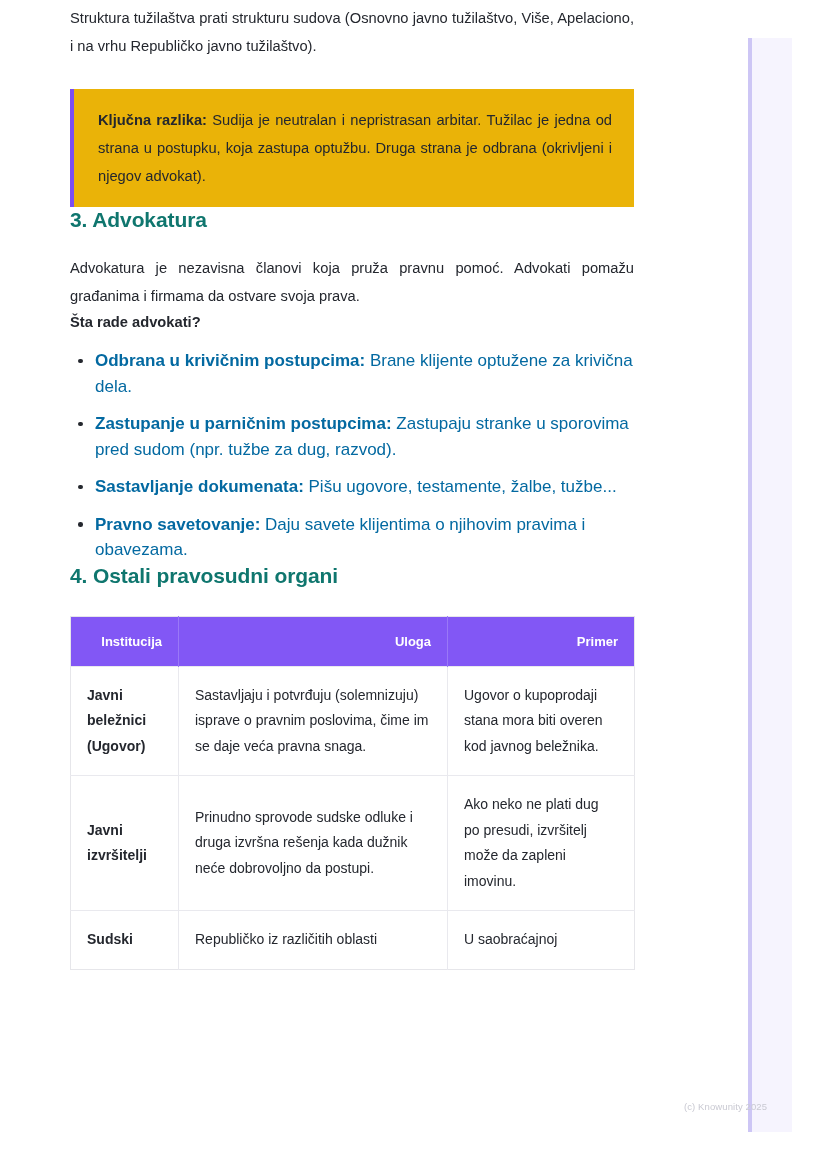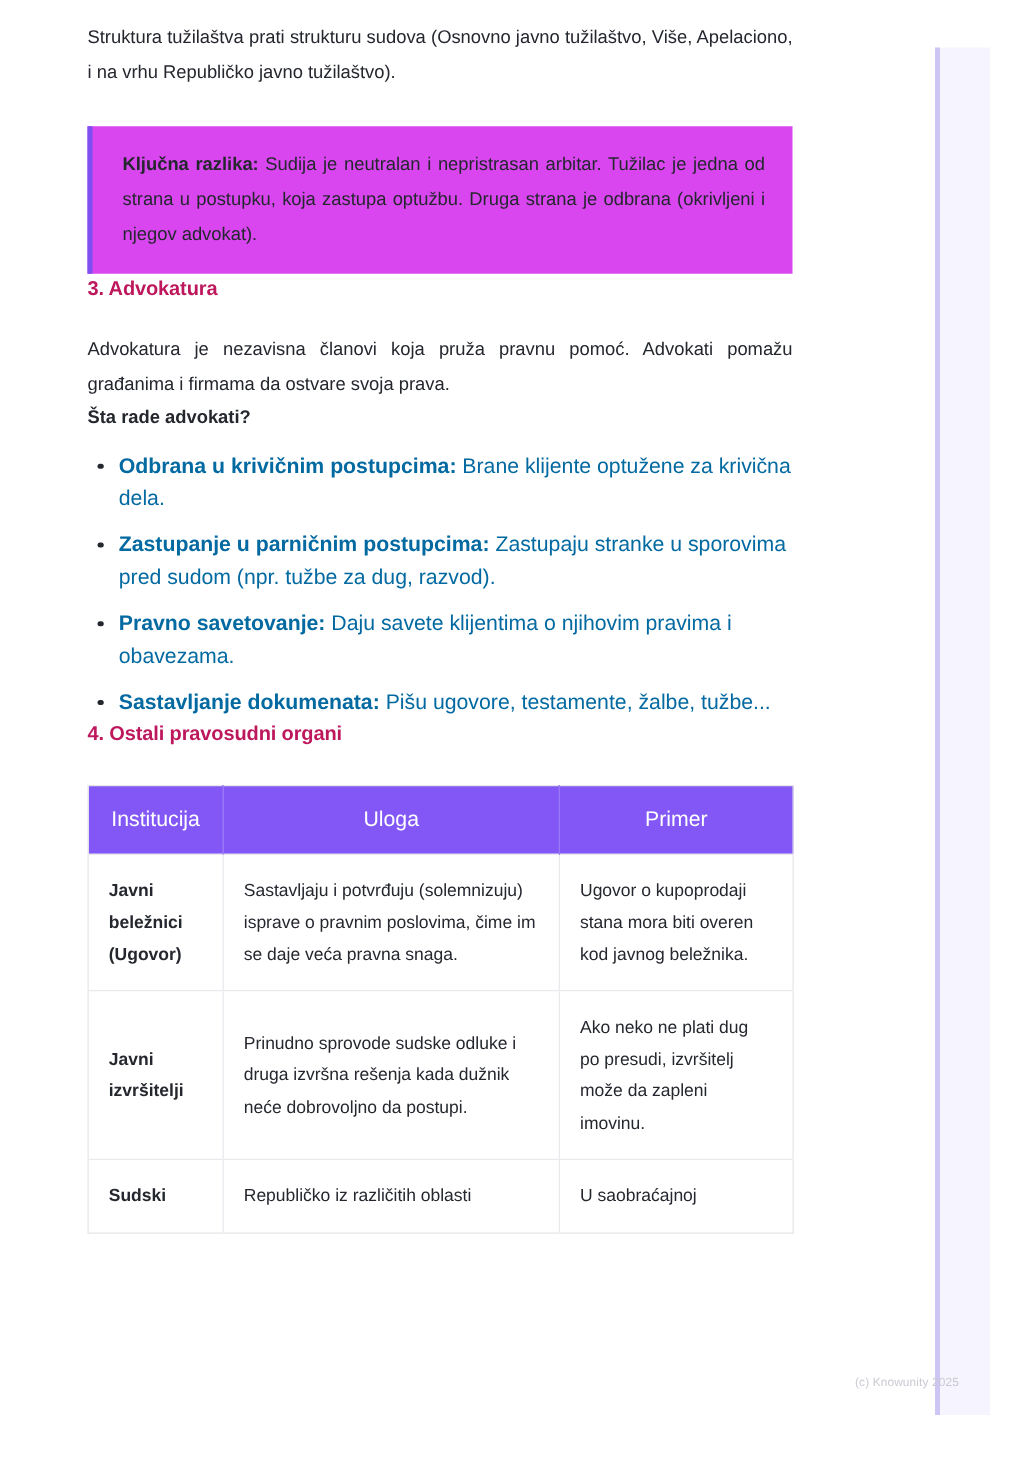--- a/index.html
+++ b/index.html
@@ -26,56 +26,56 @@
     height: 1094px;
     background: #f6f4fe;
     border-left: 4px solid #cdc6f5;
     box-sizing: border-box;
   }
 
   
   .doc {
     position: absolute;
     left: 70px;
-    top: 16px;
+    top: 4px;
     width: 564px;
   }
 
   p.body-text {
     font-size: 14.7px;
     line-height: 28px;
     margin: 0;
     text-align: justify;
     color: #24272e;
   }
 
   .pt-intro { margin-top: 37px; }
 
   
   .callout {
     margin-top: 29px;
-    background: #d946ef;
+    background: #eab308;
     border-left: 4px solid #7c4ff0;
     padding: 17px 22px 17px 24px;
     box-sizing: border-box;
     width: 564px;
   }
   .callout p {
     margin: 0;
     font-size: 14.7px;
     line-height: 28px;
     text-align: justify;
     color: #24272e;
   }
   .callout b { font-weight: bold; }
 
   
   h2.section-heading {
-    color: #be185d;
-    font-size: 16px;
+    color: #0f766e;
+    font-size: 21px;
     font-weight: bold;
     margin: 0;
     line-height: 26px;
     letter-spacing: -0.1px;
   }
   .h-advokatura { margin-top: 37px; }
   .h-ostali     { margin-top: 42px; }
 
   h3.sub-heading {
     font-size: 14.7px;
@@ -119,23 +119,23 @@
   table.organs {
     margin-top: 27px;
     border-collapse: collapse;
     width: 564px;
     table-layout: fixed;
     border: 1px solid #e6e6ea;
   }
   table.organs th {
     background: #8257f5;
     color: #ffffff;
-    font-size: 17px;
-    font-weight: normal;
-    text-align: center;
+    font-size: 13px;
+    font-weight: bold;
+    text-align: right;
     padding: 17px 16px;
     border-right: 1px solid #9a78f7;
     vertical-align: middle;
   }
   table.organs th:last-child { border-right: none; }
   table.organs td {
     font-size: 14px;
     line-height: 25.5px;
     padding: 16px 16px;
     border-top: 1px solid #e9e9ee;
@@ -178,22 +178,22 @@
 
   <h2 class="section-heading h-advokatura">3. Advokatura</h2>
 
   <p class="body-text" style="margin-top:21px;">Advokatura je nezavisna članovi koja pruža pravnu pomoć. Advokati pomažu građanima i firmama da ostvare svoja prava.</p>
 
   <h3 class="sub-heading sub-sta">Šta rade advokati?</h3>
 
   <ul class="bullets">
     <li><b>Odbrana u krivičnim postupcima:</b><span> Brane klijente optužene za krivična dela.</span></li>
     <li><b>Zastupanje u parničnim postupcima:</b><span> Zastupaju stranke u sporovima pred sudom (npr. tužbe za dug, razvod).</span></li>
+    <li><b>Sastavljanje dokumenata:</b><span> Pišu ugovore, testamente, žalbe, tužbe...</span></li>
     <li><b>Pravno savetovanje:</b><span> Daju savete klijentima o njihovim pravima i obavezama.</span></li>
-    <li><b>Sastavljanje dokumenata:</b><span> Pišu ugovore, testamente, žalbe, tužbe...</span></li>
   </ul>
 
 
   <h2 class="section-heading h-ostali">4. Ostali pravosudni organi</h2>
 
   <table class="organs">
     <colgroup>
         <col class="c1">
         <col class="c2">
         <col class="c3">

